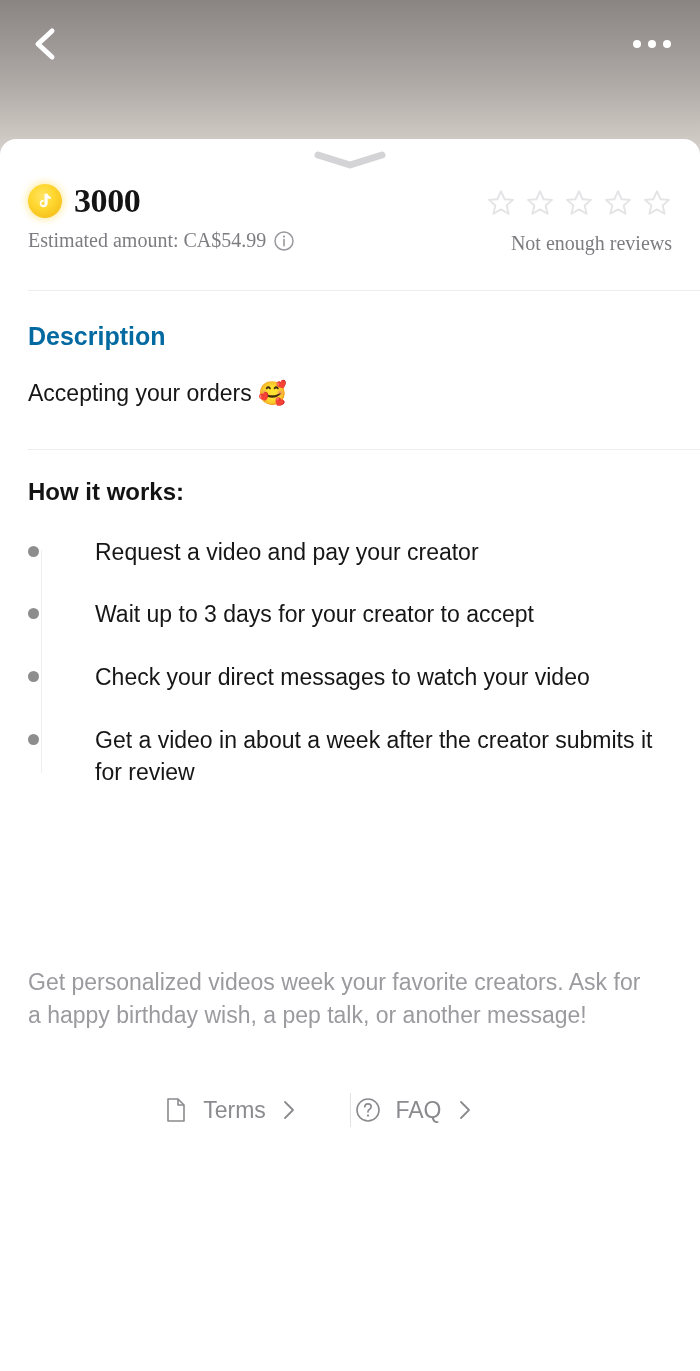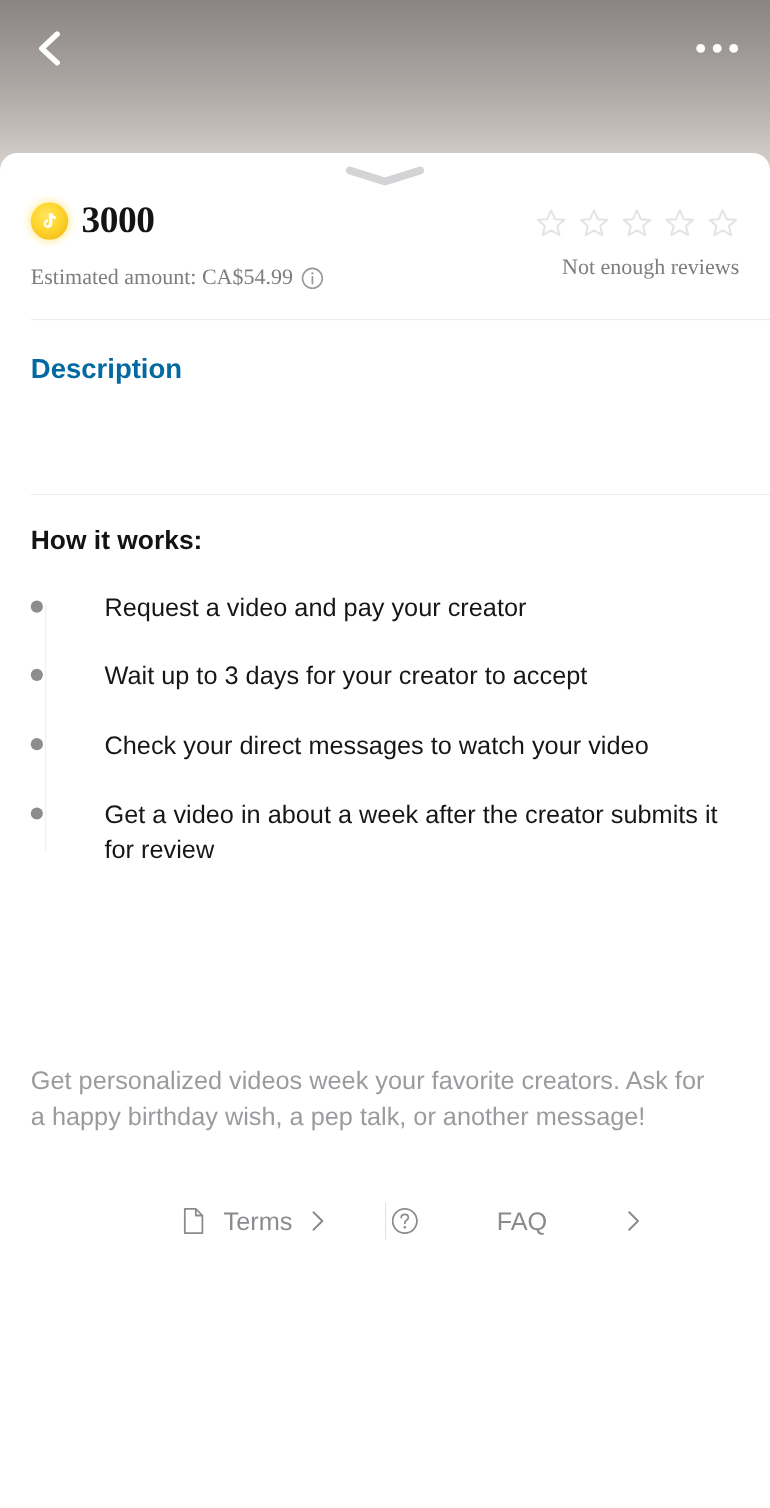--- a/index.html
+++ b/index.html
@@ -136,21 +136,21 @@
 
   .coin-amount {
     font-size: 34px;
     font-weight: bold;
     color: #141414;
     letter-spacing: -0.4px;
     line-height: 1;
   }
 
   .est-line {
-    margin-top: 22px;
+    margin-top: 10px;
     display: flex;
     align-items: center;
     gap: 7px;
   }
   .est-text {
     font-size: 20px;
     color: #7d7d81;
     line-height: 1.25;
   }
   .info-icon { display: block; cursor: pointer; }
@@ -284,21 +284,21 @@
     justify-content: center;
   }
   .link {
     display: flex;
     align-items: center;
     gap: 15px;
     cursor: pointer;
     padding: 6px 4px;
   }
   .link-a { width: 238px; justify-content: center; }
-  .link-b { width: 238px; justify-content: space-between; }
+  .link-b { width: 238px; justify-content: flex-start; }
   .link-label {
     font-size: 23px;
     color: #8b8b8f;
     line-height: 1;
   }
   .link svg { display: block; }
   .links-sep {
     width: 1px;
     height: 34px;
     background: #e2e2e3;
@@ -371,20 +371,21 @@
           </svg>
         </div>
         <div class="reviews-text">Not enough reviews</div>
       </div>
     </div>
 
     <div class="divider d1"></div>
 
     <div class="section-desc">
       <div class="section-title">Description</div>
+      <div class="desc-body">Accepting your orders 🥰</div>
     </div>
 
     <div class="divider d2"></div>
 
     <div class="section-how">
       <div class="how-title">How it works:</div>
 
       <div class="steps">
         <div class="step-line"></div>
 

